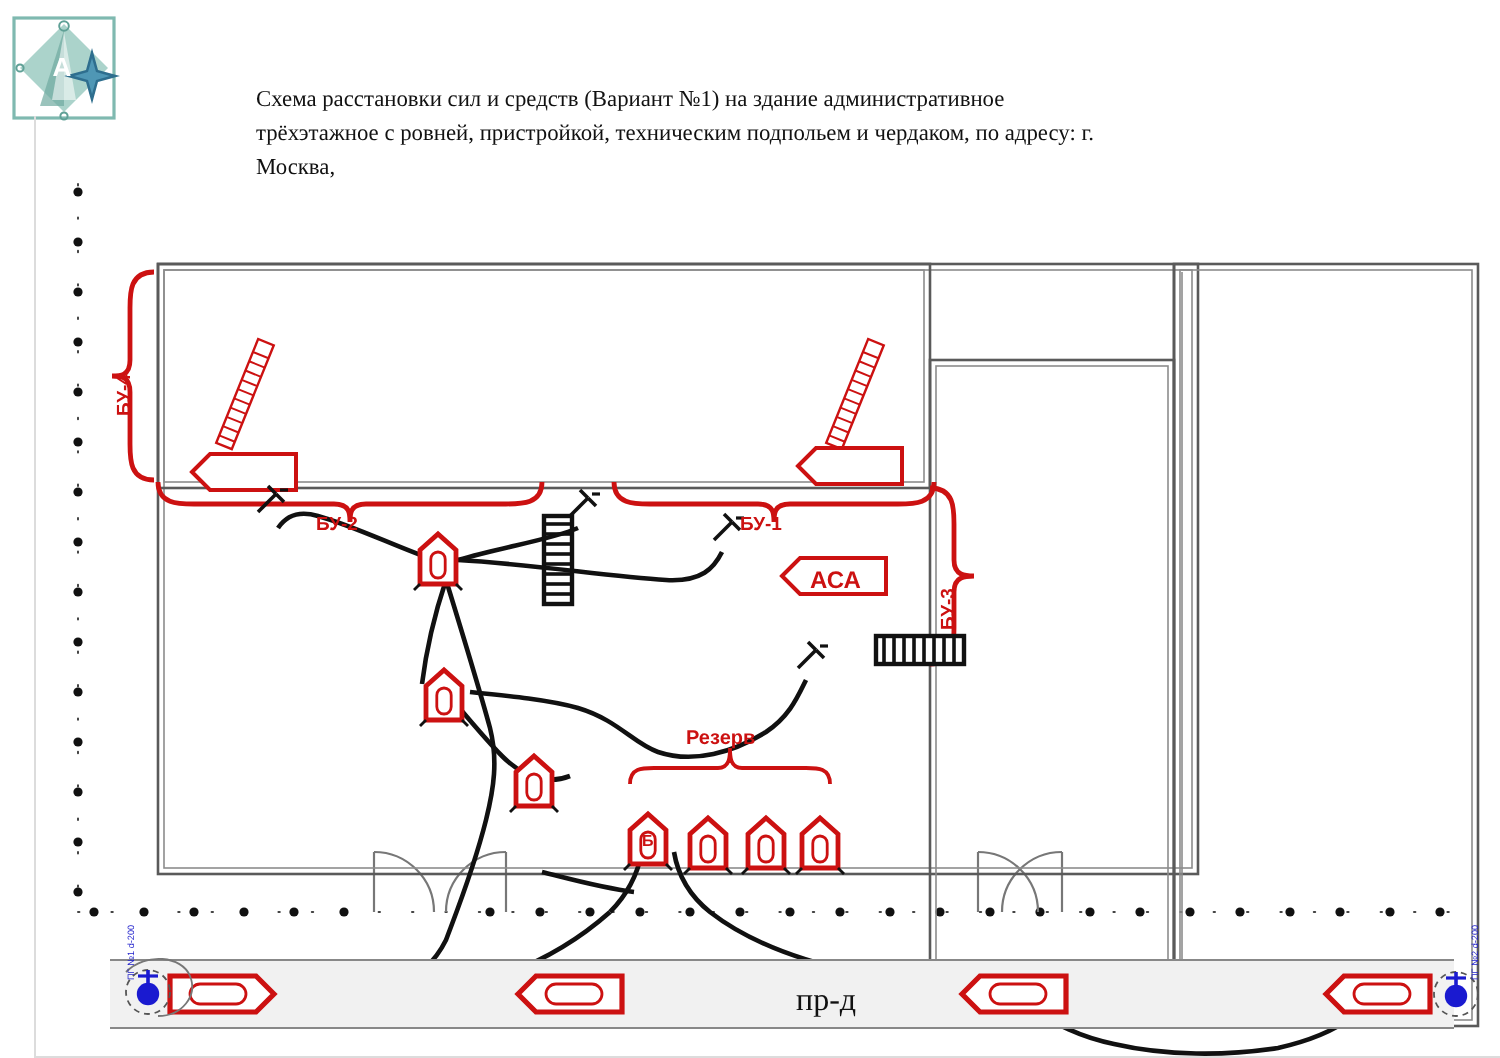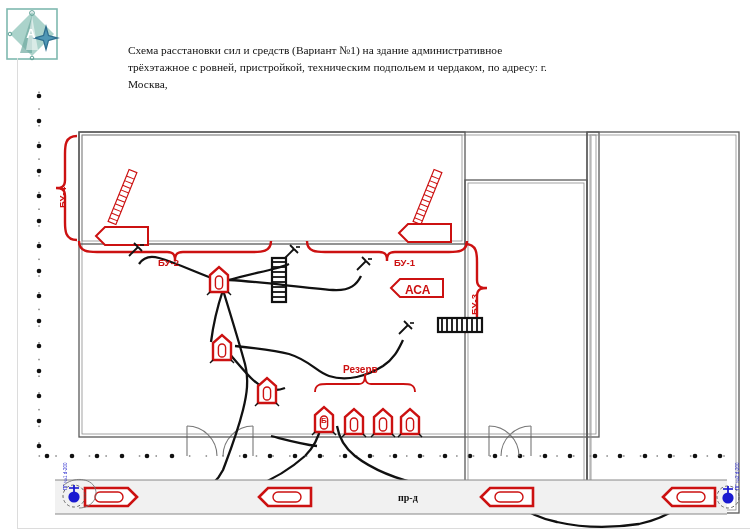--- a/index.html
+++ b/index.html
@@ -18,21 +18,21 @@
 
   
   #sheet{position:absolute;left:17px;top:58px;width:750px;height:471px;}
   svg.draw{position:absolute;left:0;top:0;width:750px;height:471px;}
 
   
   .lbl{position:absolute;font-family:"Liberation Sans",sans-serif;color:#cc1111;
        font-size:9.5px;font-weight:bold;white-space:nowrap;}
   .lbl.vert{transform:rotate(-90deg);transform-origin:left top;}
   .lbl-blk{position:absolute;font-family:"Liberation Serif",serif;color:#111;
-           font-size:10px;font-weight:bold;white-space:nowrap;}
+           font-size:16px;font-weight:normal;white-space:nowrap;}
   .lbl-hyd{position:absolute;font-family:"Liberation Sans",sans-serif;color:#2222cc;
            font-size:4.6px;white-space:nowrap;transform:rotate(-90deg);transform-origin:left top;}
   .veh-txt{position:absolute;font-family:"Liberation Sans",sans-serif;color:#cc1111;
            font-size:8px;font-weight:bold;}
 </style>
 </head>
 <body>
 
 <div id="page">
 
@@ -382,21 +382,21 @@
           </g>
       </g>
 
       <rect x="0.5" y="-57.5" width="749" height="528" fill="none" stroke="#dcdcdc" stroke-width="1"></rect>
     </svg>
 
     <div class="lbl vert" style="left:40px;top:150px;">БУ-4</div>
 
     <div class="lbl" style="left:141px;top:199px;">БУ-2</div>
 
-    <div class="lbl" style="left:353px;top:199px;margin-left:24px;">БУ-1</div>
+    <div class="lbl" style="left:353px;top:199px;">БУ-1</div>
 
     <div class="lbl vert" style="left:452px;top:257px;">БУ-3</div>
 
     <div class="lbl" style="left:388px;top:225px;font-size:12px;">АСА</div>
 
     <div class="lbl" style="left:326px;top:306px;font-size:10px;">Резерв</div>
 
     <div class="veh-txt" style="left:304px;top:358px;">Б</div>
 
     <div class="lbl-blk" style="left:381px;top:434px;">пр-д</div>

